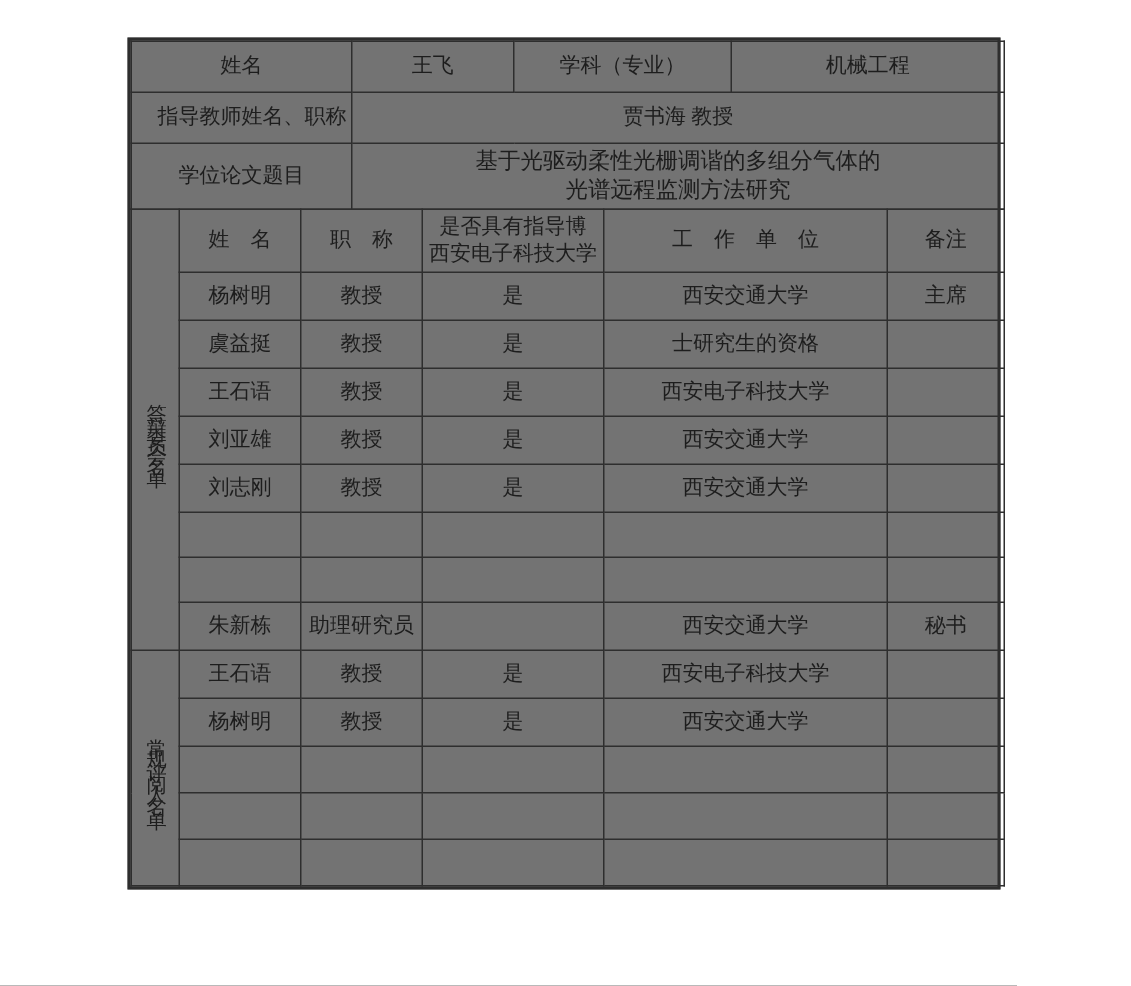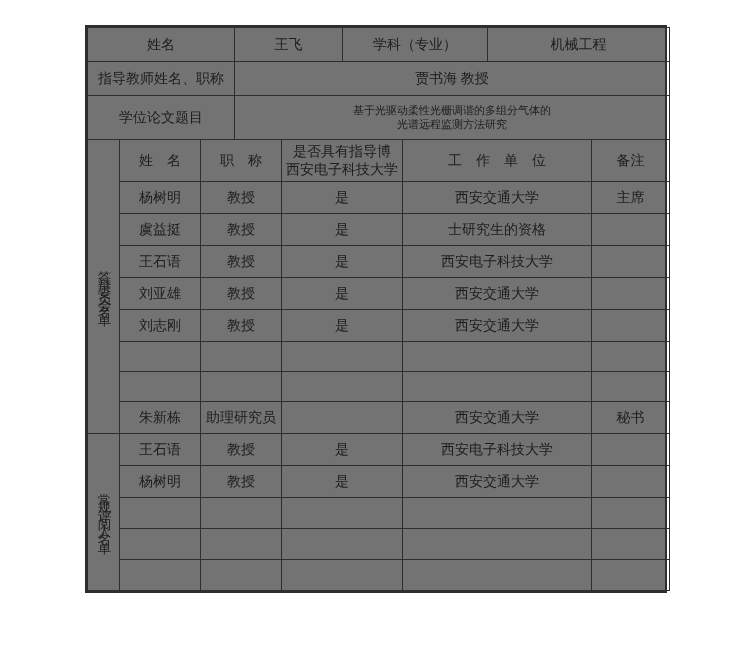--- a/index.html
+++ b/index.html
@@ -24,22 +24,22 @@
     overflow:hidden;
   }
   .r34{height:34px;}
   .r44{height:44px;}
   .r32{height:32px;}
   .rhead{height:42px;padding-left:32px;}
   .rmem{height:32px;}
   .rempty1{height:30px;}
   .rempty2{height:31px;}
   .pre{white-space:pre-line;}
-  .nowrap{white-space:nowrap;}
-  .title-cell{font-size:11px;margin-top:24px;}
+  .nowrap{white-space:nowrap;text-align:right;}
+  .title-cell{font-size:15px;margin-top:24px;}
   .vcell{padding:0;}
   .vtext{
     display:inline-block;
     writing-mode:vertical-rl;text-orientation:upright;
     font-size:13.5px;letter-spacing:7px;
   }
   .vtext.v2{letter-spacing:8px;}
 </style>
 </head>
 <body>

